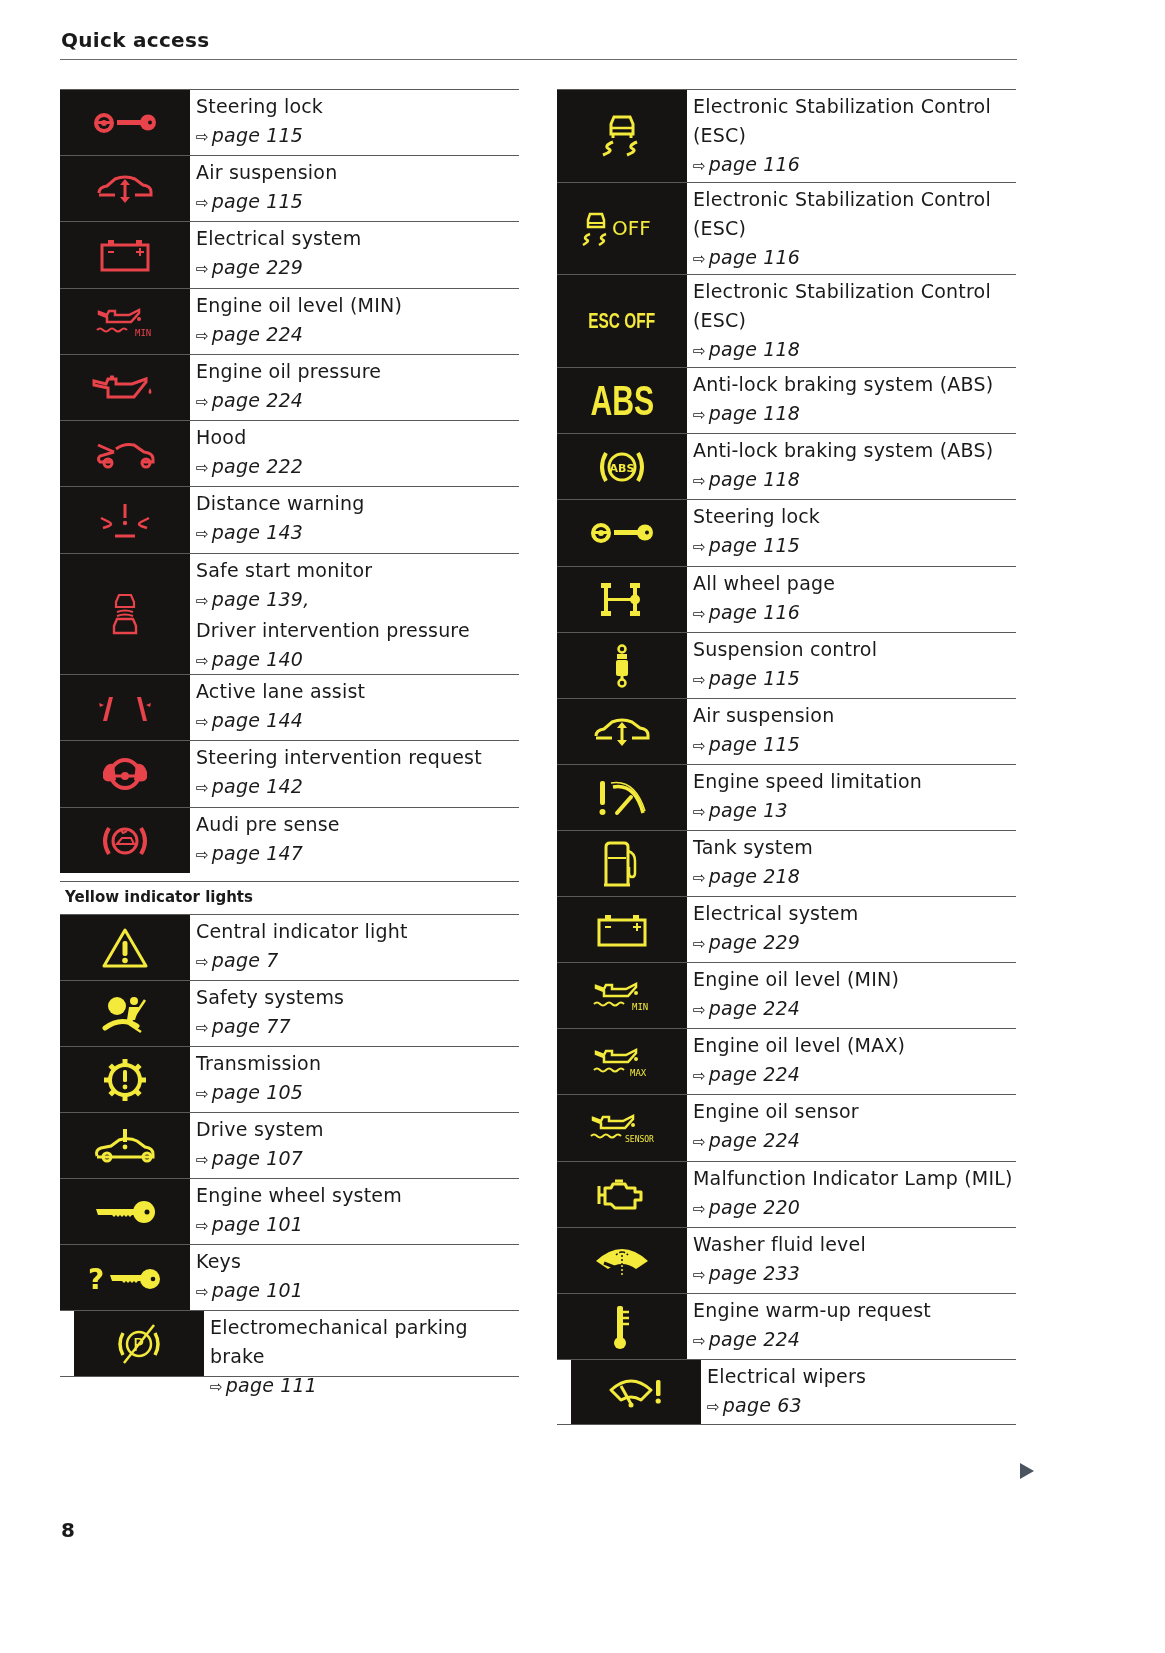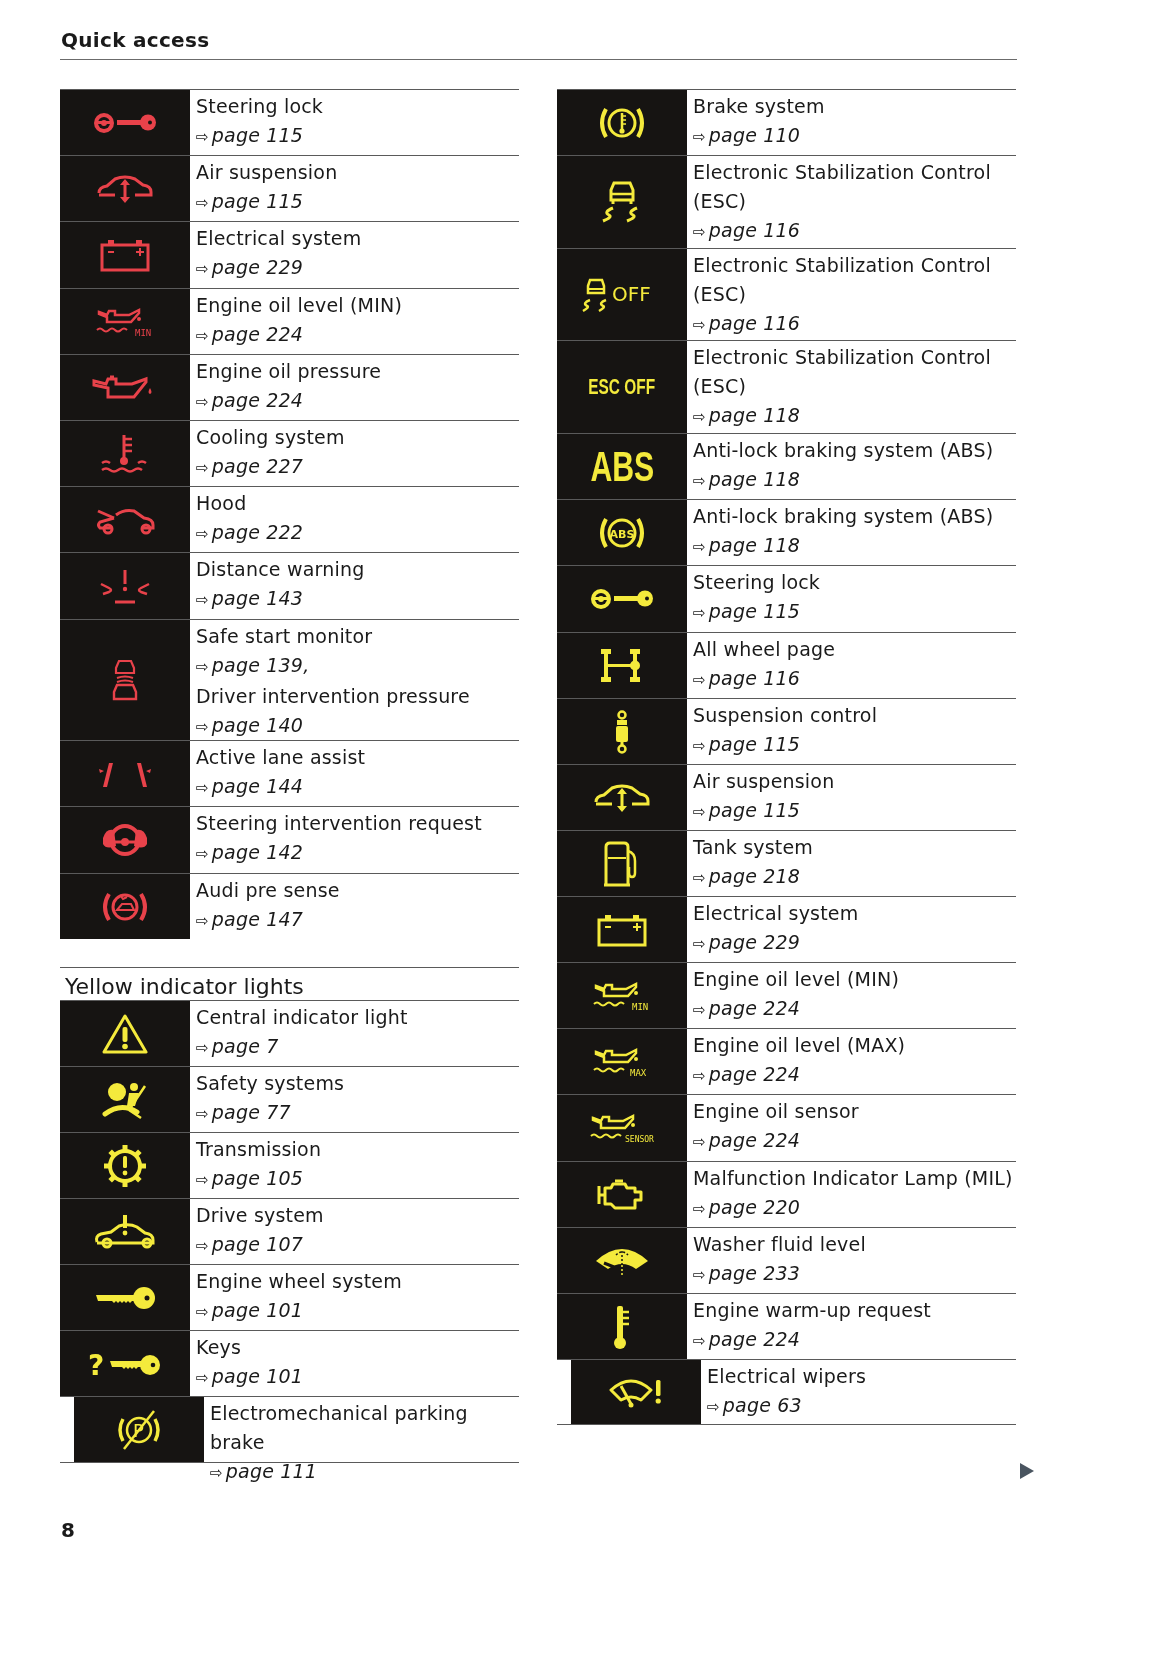--- a/index.html
+++ b/index.html
@@ -9,21 +9,21 @@
   .title-rule { position:absolute; left:60px; top:59px; width:957px; height:1px; background:#6b6b6b; }
   .col { position:absolute; width:459px; }
   .col-left { left:60px; top:89px; }
   .col-right { left:557px; top:89px; }
   .row { position:relative; display:flex; border-top:1.5px solid #5a5a5a; box-sizing:border-box; }
   .row.last { border-bottom:1.5px solid #5a5a5a;padding-left:14px; }
   .icon-cell { width:130px; flex:0 0 130px; background:#161412; display:flex; align-items:center; justify-content:center; }
   .text-cell { flex:1; padding:2px 0 0 6px; font-size:19px; line-height:29px; letter-spacing:0.2px; }
   .ref { font-style:italic; display:block; }
   .ref .arrow { font-style:normal; font-size:15px; margin-right:3px; }
-  .section-heading { font-size:22px; font-weight:normal; padding:6px 0 4px 5px; border-top:1.5px solid #5a5a5a; margin-top:28px; height:22px; }
+  .section-heading { font-size:15px; font-weight:bold; padding:6px 0 4px 5px; border-top:1.5px solid #5a5a5a; margin-top:8px; height:22px; }
   .page-number { position:absolute; left:61px; top:1518px; font-size:20px; font-weight:bold; }
   .next-arrow { position:absolute; left:1020px; top:1463px; width:0; height:0;
                 border-top:8px solid transparent; border-bottom:8px solid transparent; border-left:14px solid #4a5560; }
   svg { display:block; }
   .red { color:#e8424a; }
   .yel { color:#f4ea3c; }
 </style>
 </head>
 <body>
 
@@ -102,34 +102,20 @@
           <path d="M18 4 H22" stroke="currentColor" stroke-width="3"></path>
           <path d="M58 15 q-3 5 0 6 q3 -1 0 -6" fill="currentColor"></path>
         </svg>
     </div>
     <div class="text-cell">
       <span>Engine oil pressure</span>
       <span class="ref"><span class="arrow">⇨</span><span>page 224</span></span>
     </div>
   </div>
 
-  <div class="row" style="height:66px">
-    <div class="icon-cell red">
-      <svg width="50" height="42" viewBox="0 0 50 42">
-          <line x1="24" y1="2" x2="24" y2="26" stroke="currentColor" stroke-width="3"></line>
-          <path d="M24 6 H32 M24 12 H32 M24 18 H32" stroke="currentColor" stroke-width="2.5"></path>
-          <circle cx="24" cy="28" r="4" fill="currentColor"></circle>
-          <path d="M2 30 q4 -3 8 0 M38 30 q4 -3 8 0 M2 37 q4 -3 8 0 t8 0 t8 0 t8 0 t8 0" fill="none" stroke="currentColor" stroke-width="2.5"></path>
-        </svg>
-    </div>
-    <div class="text-cell">
-      <span>Cooling system</span>
-      <span class="ref"><span class="arrow">⇨</span><span>page 227</span></span>
-    </div>
-  </div>
 
   <div class="row" style="height:66px">
     <div class="icon-cell red">
       <svg width="62" height="30" viewBox="0 0 62 30">
           <path d="M22 10 Q30 4 40 6 L50 13 Q59 14 59 20 L59 23 L48 23 M18 23 L6 23 Q3 20 6 17 L20 13" fill="none" stroke="currentColor" stroke-width="3"></path>
           <path d="M20 13 L4 6" stroke="currentColor" stroke-width="3"></path>
           <circle cx="14" cy="24" r="4" fill="none" stroke="currentColor" stroke-width="3"></circle>
           <circle cx="52" cy="24" r="4" fill="none" stroke="currentColor" stroke-width="3"></circle>
         </svg>
     </div>
@@ -331,36 +317,20 @@
     </div>
     <div class="text-cell">
       <span>Electromechanical parking brake</span>
       <span class="ref"><span class="arrow">⇨</span><span>page 111</span></span>
     </div>
   </div>
 </div>
 
 <div class="col col-right">
 
-  <div class="row" style="height:66px">
-    <div class="icon-cell yel">
-      <svg width="50" height="40" viewBox="0 0 50 40">
-          <circle cx="25" cy="20" r="13" fill="none" stroke="currentColor" stroke-width="3"></circle>
-          <path d="M9 6 Q1 20 9 34" fill="none" stroke="currentColor" stroke-width="4"></path>
-          <path d="M41 6 Q49 20 41 34" fill="none" stroke="currentColor" stroke-width="4"></path>
-          <line x1="25" y1="10" x2="25" y2="26" stroke="currentColor" stroke-width="2.5"></line>
-          <path d="M25 13 H29 M25 17 H29 M25 21 H29" stroke="currentColor" stroke-width="1.6"></path>
-          <circle cx="25" cy="28" r="2.6" fill="currentColor"></circle>
-        </svg>
-    </div>
-    <div class="text-cell">
-      <span>Brake system</span>
-      <span class="ref"><span class="arrow">⇨</span><span>page 110</span></span>
-    </div>
-  </div>
 
   <div class="row" style="height:93px">
     <div class="icon-cell yel">
       <svg width="46" height="44" viewBox="0 0 46 44">
           <path d="M12 10 L15 3 H31 L34 10 V20 H12 Z" fill="none" stroke="currentColor" stroke-width="3"></path>
           <path d="M12 14 H34" stroke="currentColor" stroke-width="2.5"></path>
           <path d="M14 20 V24 M32 20 V24" stroke="currentColor" stroke-width="3"></path>
           <path d="M14 28 Q4 32 10 35 Q14 37 4 41" fill="none" stroke="currentColor" stroke-width="3"></path>
           <path d="M38 28 Q28 32 34 35 Q38 37 28 41" fill="none" stroke="currentColor" stroke-width="3"></path>
         </svg>
@@ -485,20 +455,35 @@
           <line x1="30" y1="8" x2="30" y2="28" stroke="currentColor" stroke-width="3"></line>
           <path d="M25 12 L30 6 L35 12 Z M25 24 L30 30 L35 24 Z" fill="currentColor"></path>
         </svg>
     </div>
     <div class="text-cell">
       <span>Air suspension</span>
       <span class="ref"><span class="arrow">⇨</span><span>page 115</span></span>
     </div>
   </div>
 
+  <div class="row" style="height:66px">
+    <div class="icon-cell yel">
+      <svg width="50" height="42" viewBox="0 0 50 42">
+          <rect x="3" y="4" width="5" height="24" rx="2" fill="currentColor"></rect>
+          <circle cx="5.5" cy="35" r="3" fill="currentColor"></circle>
+          <path d="M16 10 Q38 6 46 36" fill="none" stroke="currentColor" stroke-width="3.5"></path>
+          <path d="M14 6 Q38 2 48 34" fill="none" stroke="currentColor" stroke-width="1.5"></path>
+          <line x1="20" y1="36" x2="34" y2="20" stroke="currentColor" stroke-width="4" stroke-linecap="round"></line>
+        </svg>
+    </div>
+    <div class="text-cell">
+      <span>Engine speed limitation</span>
+      <span class="ref"><span class="arrow">⇨</span><span>page 13</span></span>
+    </div>
+  </div>
 
   <div class="row" style="height:66px">
     <div class="icon-cell yel">
       <svg width="40" height="46" viewBox="0 0 40 46">
           <path d="M4 44 V6 Q4 2 8 2 H22 Q26 2 26 6 V44" fill="none" stroke="currentColor" stroke-width="3"></path>
           <path d="M2 44 H28" stroke="currentColor" stroke-width="3"></path>
           <path d="M6 17 H24" stroke="currentColor" stroke-width="2"></path>
           <path d="M26 10 Q33 12 33 20 V32 Q33 36 30 36 Q27 36 27 32 V26" fill="none" stroke="currentColor" stroke-width="2.5"></path>
         </svg>
     </div>

